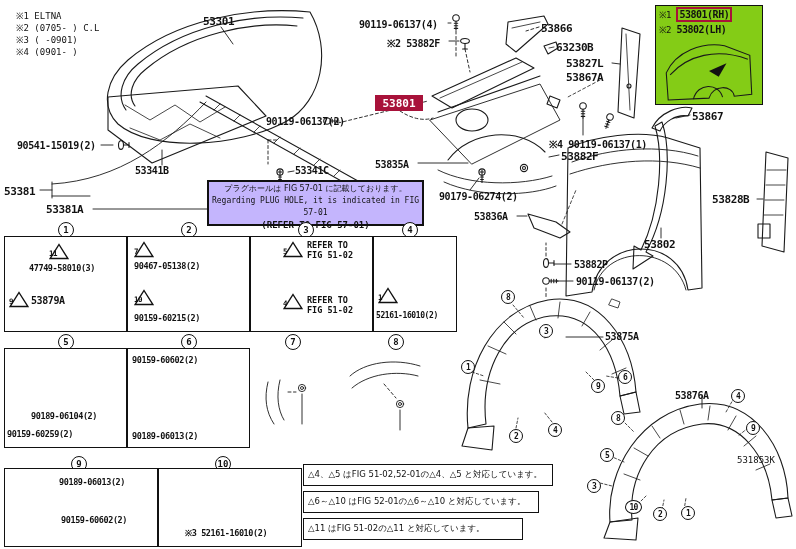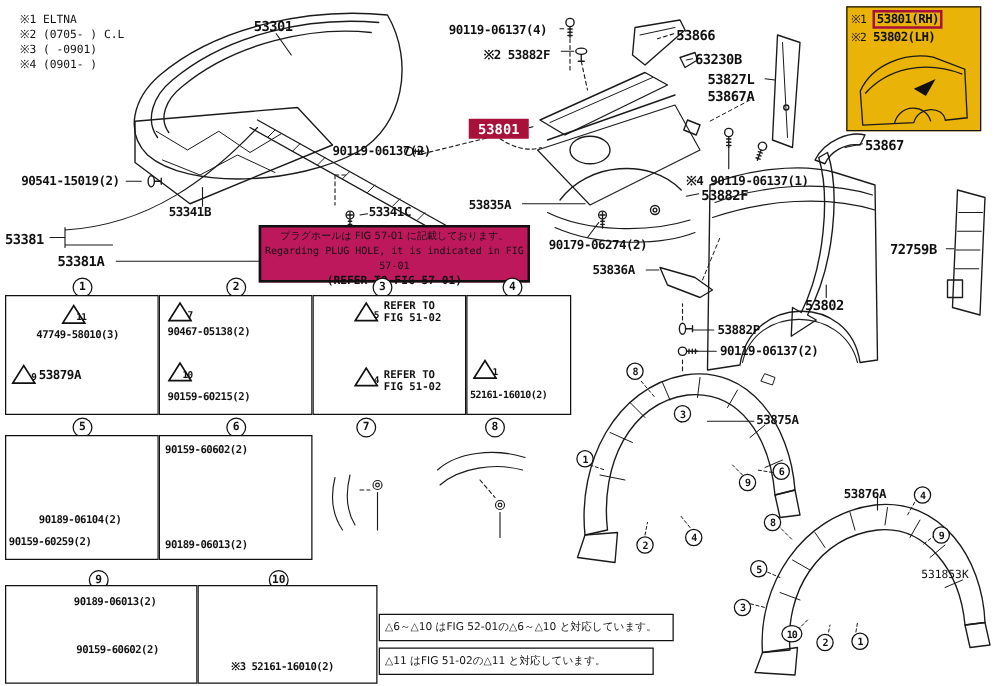--- a/index.html
+++ b/index.html
@@ -4,41 +4,41 @@
 <style>
   html,body{margin:0;padding:0;background:#e8e8e8;}
   #stage{position:relative;width:796px;height:549px;background:#ffffff;overflow:hidden;
          font-family:"DejaVu Sans Mono",monospace;color:#111;}
   #art{position:absolute;left:0;top:0;width:796px;height:549px;}
   .pn{position:absolute;font:700 10px "DejaVu Sans Mono",monospace;letter-spacing:-0.4px;white-space:nowrap;}
   .pn.big{font-size:11px;}
   .note-sm{position:absolute;font:400 9px "DejaVu Sans Mono",monospace;white-space:nowrap;line-height:12px;}
   .hl{position:absolute;left:375px;top:95px;width:48px;height:16px;background:#a8123a;color:#fff;
       font:700 11px "DejaVu Sans Mono",monospace;display:flex;align-items:center;justify-content:center;}
-  .vbox{position:absolute;left:677px;top:5px;width:106px;height:98px;border:1.4px solid #111;background:#eab308;}
+  .vbox{position:absolute;left:655px;top:5px;width:106px;height:98px;border:1.4px solid #111;background:#84cc16;}
   .vline{position:absolute;left:3px;font:700 10px "DejaVu Sans Mono",monospace;letter-spacing:-0.5px;white-space:nowrap;}
   .vline .pfx{font-weight:400;font-size:9px;}
   .vline .boxed{border:2px solid #a8123a;padding:0 1px;}
   .vbox svg{position:absolute;left:1px;top:28px;}
-  .notebox{position:absolute;left:207px;top:180px;width:213px;height:42px;border:2px solid #111;background:#be185d;
+  .notebox{position:absolute;left:207px;top:180px;width:213px;height:42px;border:2px solid #111;background:#c4b5fd;
            text-align:center;font-family:"DejaVu Sans",sans-serif;}
   .notebox .ja{font-size:8px;line-height:13px;}
   .notebox .en{font-size:8px;line-height:12px;font-family:"DejaVu Sans Mono",monospace;}
   .notebox .rf{font:700 9px "DejaVu Sans Mono",monospace;line-height:13px;}
   .cell{position:absolute;border:1.4px solid #111;background:#fff;}
   .cell .p{position:absolute;font:700 8.5px "DejaVu Sans Mono",monospace;letter-spacing:-0.4px;white-space:nowrap;}
   .cell .p.lg{font-size:10px;}
   .cell .ref{position:absolute;font:700 8.5px "DejaVu Sans Mono",monospace;line-height:10px;white-space:nowrap;}
   .cnum{position:absolute;width:14px;height:14px;border:1.3px solid #111;border-radius:50%;background:#fff;
         display:flex;align-items:center;justify-content:center;font:700 9px "DejaVu Sans Mono",monospace;}
   .callout{position:absolute;width:12px;height:12px;border:1.1px solid #111;border-radius:50%;background:#fff;
         display:flex;align-items:center;justify-content:center;font:700 8px "DejaVu Sans Mono",monospace;letter-spacing:-0.7px;}
   .tri{position:absolute;width:20px;height:17px;}
   .tri svg{display:block;width:100%;height:100%;}
-  .tri b{position:absolute;left:0;right:0;top:6px;text-align:right;font:700 7.5px "DejaVu Sans Mono",monospace;letter-spacing:-0.5px;}
+  .tri b{position:absolute;left:0;right:10px;top:6px;text-align:left;font:700 7.5px "DejaVu Sans Mono",monospace;letter-spacing:-0.5px;}
   .legbox{position:absolute;border:1.3px solid #111;background:#fff;height:20px;display:flex;align-items:center;
           padding:0 4px;font-family:"DejaVu Sans",sans-serif;font-size:8.5px;white-space:nowrap;}
   .figcode{position:absolute;left:737px;top:455px;font:400 9px "DejaVu Sans Mono",monospace;}
 </style>
 </head>
 <body>
 
 <div id="stage">
 
   <svg id="art" viewBox="0 0 796 549" fill="none" stroke="#1a1a1a" stroke-width="1.1" stroke-linecap="round" stroke-linejoin="round">
@@ -240,21 +240,21 @@
   </div>
 
   <div class="pn big" style="left:203px;top:15px">53301</div>
   <div class="pn" style="left:359px;top:19px">90119-06137(4)</div>
   <div class="pn" style="left:387px;top:36px">※2 53882F</div>
   <div class="pn big" style="left:541px;top:22px">53866</div>
   <div class="pn big" style="left:556px;top:41px">63230B</div>
   <div class="pn big" style="left:566px;top:57px">53827L</div>
   <div class="pn big" style="left:566px;top:71px">53867A</div>
   <div class="pn big" style="left:692px;top:110px">53867</div>
-  <div class="pn big" style="left:712px;top:193px">72759B</div>
+  <div class="pn big" style="left:712px;top:193px">53828B</div>
   <div class="pn" style="left:266px;top:116px">90119-06137(2)</div>
   <div class="pn" style="left:375px;top:159px">53835A</div>
   <div class="pn" style="left:295px;top:165px">53341C</div>
   <div class="pn" style="left:135px;top:165px">53341B</div>
   <div class="pn" style="left:17px;top:140px">90541-15019(2)</div>
   <div class="pn big" style="left:4px;top:185px">53381</div>
   <div class="pn big" style="left:46px;top:203px">53381A</div>
   <div class="pn" style="left:439px;top:191px">90179-06274(2)</div>
   <div class="pn" style="left:549px;top:137px">※4 90119-06137(1)</div>
   <div class="pn big" style="left:561px;top:150px">53882F</div>
@@ -382,20 +382,21 @@
 
   <div class="cell" style="left:4px;top:468px;width:152px;height:77px">
     <div class="p" style="left:54px;top:8px">90189-06013(2)</div>
     <div class="p" style="left:56px;top:46px">90159-60602(2)</div>
   </div>
 
   <div class="cell" style="left:158px;top:468px;width:142px;height:77px">
     <div class="p" style="left:26px;top:58px">※3 52161-16010(2)</div>
   </div>
 
+  <div class="legbox" style="left:303px;top:464px;width:240px">△4、△5 はFIG 51-02,52-01の△4、△5 と対応しています。</div>
   <div class="legbox" style="left:303px;top:491px;width:226px">△6～△10 はFIG 52-01の△6～△10 と対応しています。</div>
   <div class="legbox" style="left:303px;top:518px;width:210px">△11 はFIG 51-02の△11 と対応しています。</div>
 
   <div class="callout" style="left:501px;top:290px">8</div>
   <div class="callout" style="left:539px;top:324px">3</div>
   <div class="callout" style="left:618px;top:370px">6</div>
   <div class="callout" style="left:591px;top:379px">9</div>
   <div class="callout" style="left:461px;top:360px">1</div>
   <div class="callout" style="left:509px;top:429px">2</div>
   <div class="callout" style="left:548px;top:423px">4</div>

